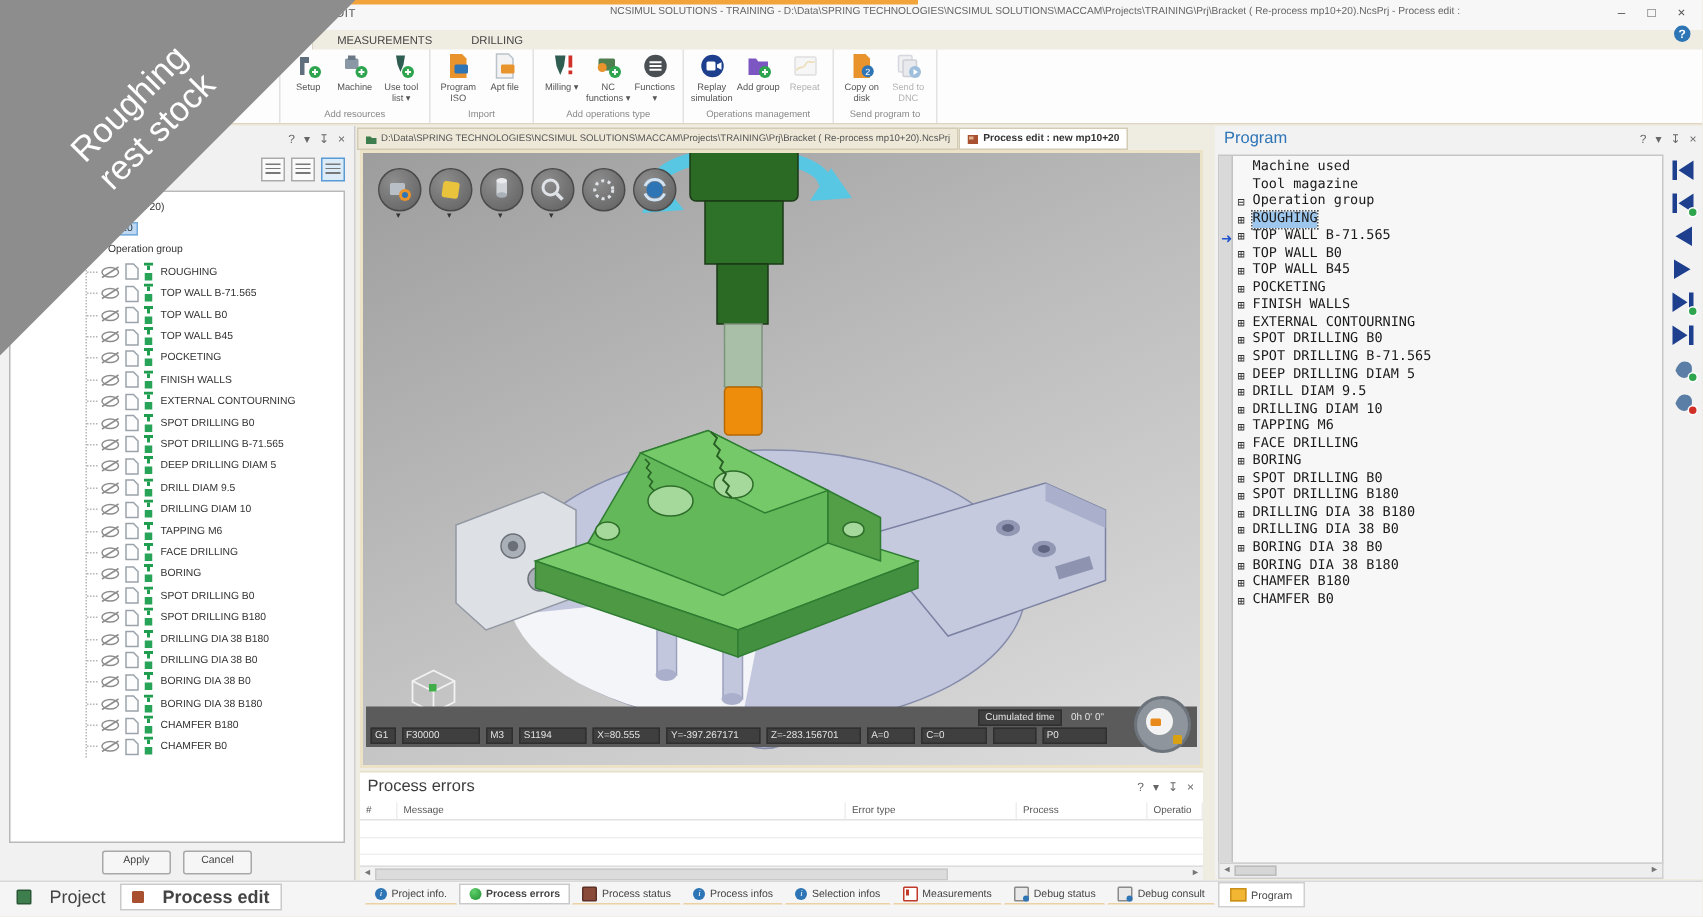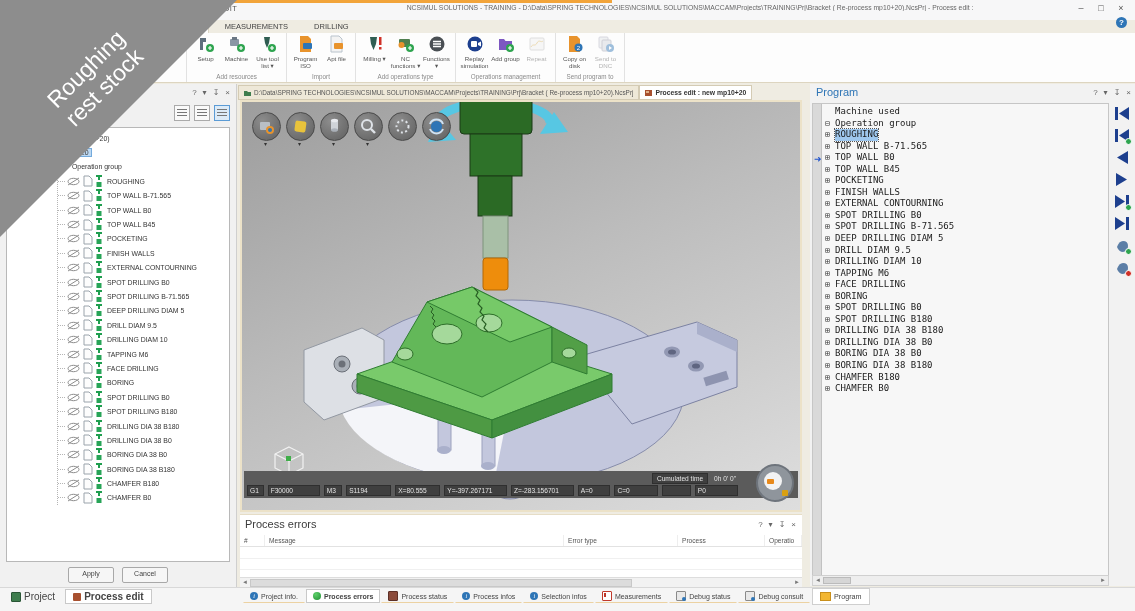--- a/index.html
+++ b/index.html
@@ -141,21 +141,21 @@
   .badge.g{background:#2ea44f}.badge.r{background:#d03027}
   .rp-hscroll{position:absolute;left:2px;right:26px;bottom:0;height:9px;background:#eee;border:1px solid #d0d0d0}
   .rp-hscroll .thumb{position:absolute;left:10px;top:1px;width:26px;height:5px;background:#d6d6d6;border:1px solid #bbb}
   .rp-tab{position:absolute;left:812px;top:588px;height:15px;display:flex;align-items:center;gap:3px;padding:0 7px;
           background:#fff;border:1px solid #cfcfcf;font-size:7.2px;color:#444;z-index:3}
   .rp-tab .ic{width:9px;height:7px;background:#f2b632;border:1px solid #c98f1b}
 
   
   .statusbar{position:absolute;left:0;bottom:0;right:0;height:23px;background:#f5f5f5;border-top:1px solid #d8d8d8}
   .sb-left{position:absolute;left:3px;top:1px;display:flex;gap:2px}
-  .sb-tab{display:flex;align-items:center;gap:3px;padding:1px 7px;font-size:10px;color:#444;border:1px solid transparent}
+  .sb-tab{display:flex;align-items:center;gap:12px;padding:1px 7px;font-size:12px;color:#444;border:1px solid transparent}
   .sb-tab.active{background:#fff;border-color:#c9c9c9;font-weight:bold}
   .sb-right{position:absolute;left:243px;top:1px;display:flex;gap:1px}
   .sb-item{display:flex;align-items:center;gap:3px;padding:1px 6px;font-size:7px;color:#444;
            border:1px solid transparent;border-bottom:1px solid #ecd2a2}
   .sb-item.active{background:#fff;border-color:#c9c9c9;font-weight:bold}
   .sb-ic{width:8px;height:8px;border-radius:50%;flex:0 0 auto}
   .ic-info{background:#2e75b6;color:#fff;font-size:6px;line-height:8px;text-align:center}
   .ic-info::before{content:"i";font-style:italic;font-family:"Liberation Serif",serif}
   .ic-green{background:radial-gradient(circle at 35% 30%,#5fd06a,#1f8f34)}
   .ic-machine{border-radius:1px;background:#8a4a3a;border:1px solid #5d3027}
@@ -944,20 +944,24 @@
     <span>▾</span>
     <span>↧</span>
     <span>×</span>
   </div>
   <div class="rp-body">
     <div class="rp-vscroll"></div>
     <div class="rp-tree">
         <div class="rp-row">
         <span class="glyph"></span>
         <span class="lbl">Machine used</span>
+      </div>
+        <div class="rp-row">
+        <span class="glyph"></span>
+        <span class="lbl">Tool magazine</span>
       </div>
         <div class="rp-row">
         <span class="glyph">⊟</span>
         <span class="lbl">Operation group</span>
       </div>
         <div class="rp-row selected">
         <span class="glyph">⊞</span>
         <span class="lbl">ROUGHING</span>
       </div>
         <div class="rp-row">

